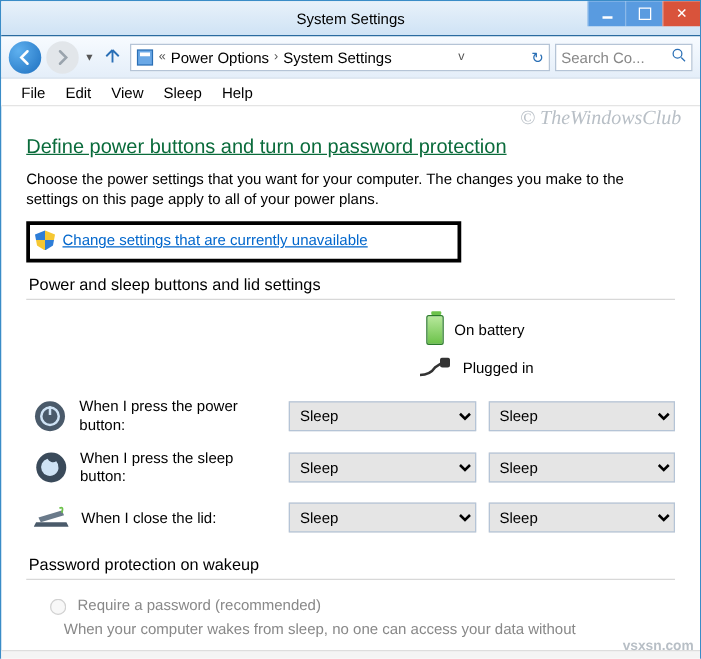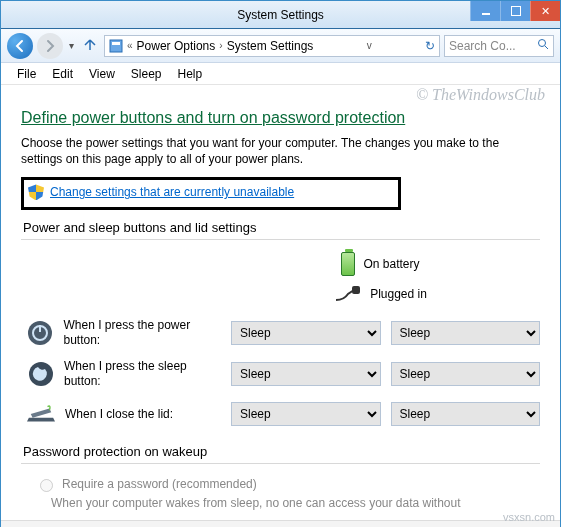--- a/index.html
+++ b/index.html
@@ -105,21 +105,21 @@
   .content {
     padding: 16px 20px 8px 20px;
     position: relative;
   }
   .hdr {
     color:#0a6b3b; font-size:16px; margin: 8px 0 8px 0; text-decoration: underline;
   }
   .desc { font-size:12px; line-height:1.35; margin-bottom:10px;}
   .change-link-box {
     border:3px solid #000; padding:4px 4px; margin:4px 0 10px 0;
-    width: 380px;
+    width: 348px;
   }
   .change-link {
     color:#0066cc; text-decoration:underline; font-size:12px;
     display:inline-flex; align-items:center; gap:6px;
   }
   .shield {
     width:16px; height:16px; display:inline-block;
     background: conic-gradient(#f5c733 0 25%, #2e7dd7 0 50%, #f5c733 0 75%, #2e7dd7 0 100%);
     clip-path: polygon(50% 0, 100% 20%, 90% 75%, 50% 100%, 10% 75%, 0 20%);
   }
@@ -154,21 +154,21 @@
     border-top:1px solid #ddd; height:40px;
     display:flex; align-items:center; justify-content:flex-end;
     gap:8px; padding:0 14px; background:#f4f4f4;
   }
   .btn {
     height:24px; min-width:86px; border:1px solid #b5c4d6; background:#fca5a5;
     font-size:12px; padding:0 10px;
   }
   .btn:disabled { color:#9aa4ad; background:#f0f0f0;}
   .domain-tag {
-    position:absolute; right:6px; bottom:4px; color:#b8bfc6; font-size:11px;
+    position:absolute; right:6px; bottom:4px; color:#b8bfc6; font-size:11px;font-weight:bold;
   }
 </style>
 </head>
 <body>
 
 <div class="window">
 
   <div class="titlebar">
     <span class="title">System Settings</span>
     <div class="title-ctrl">

